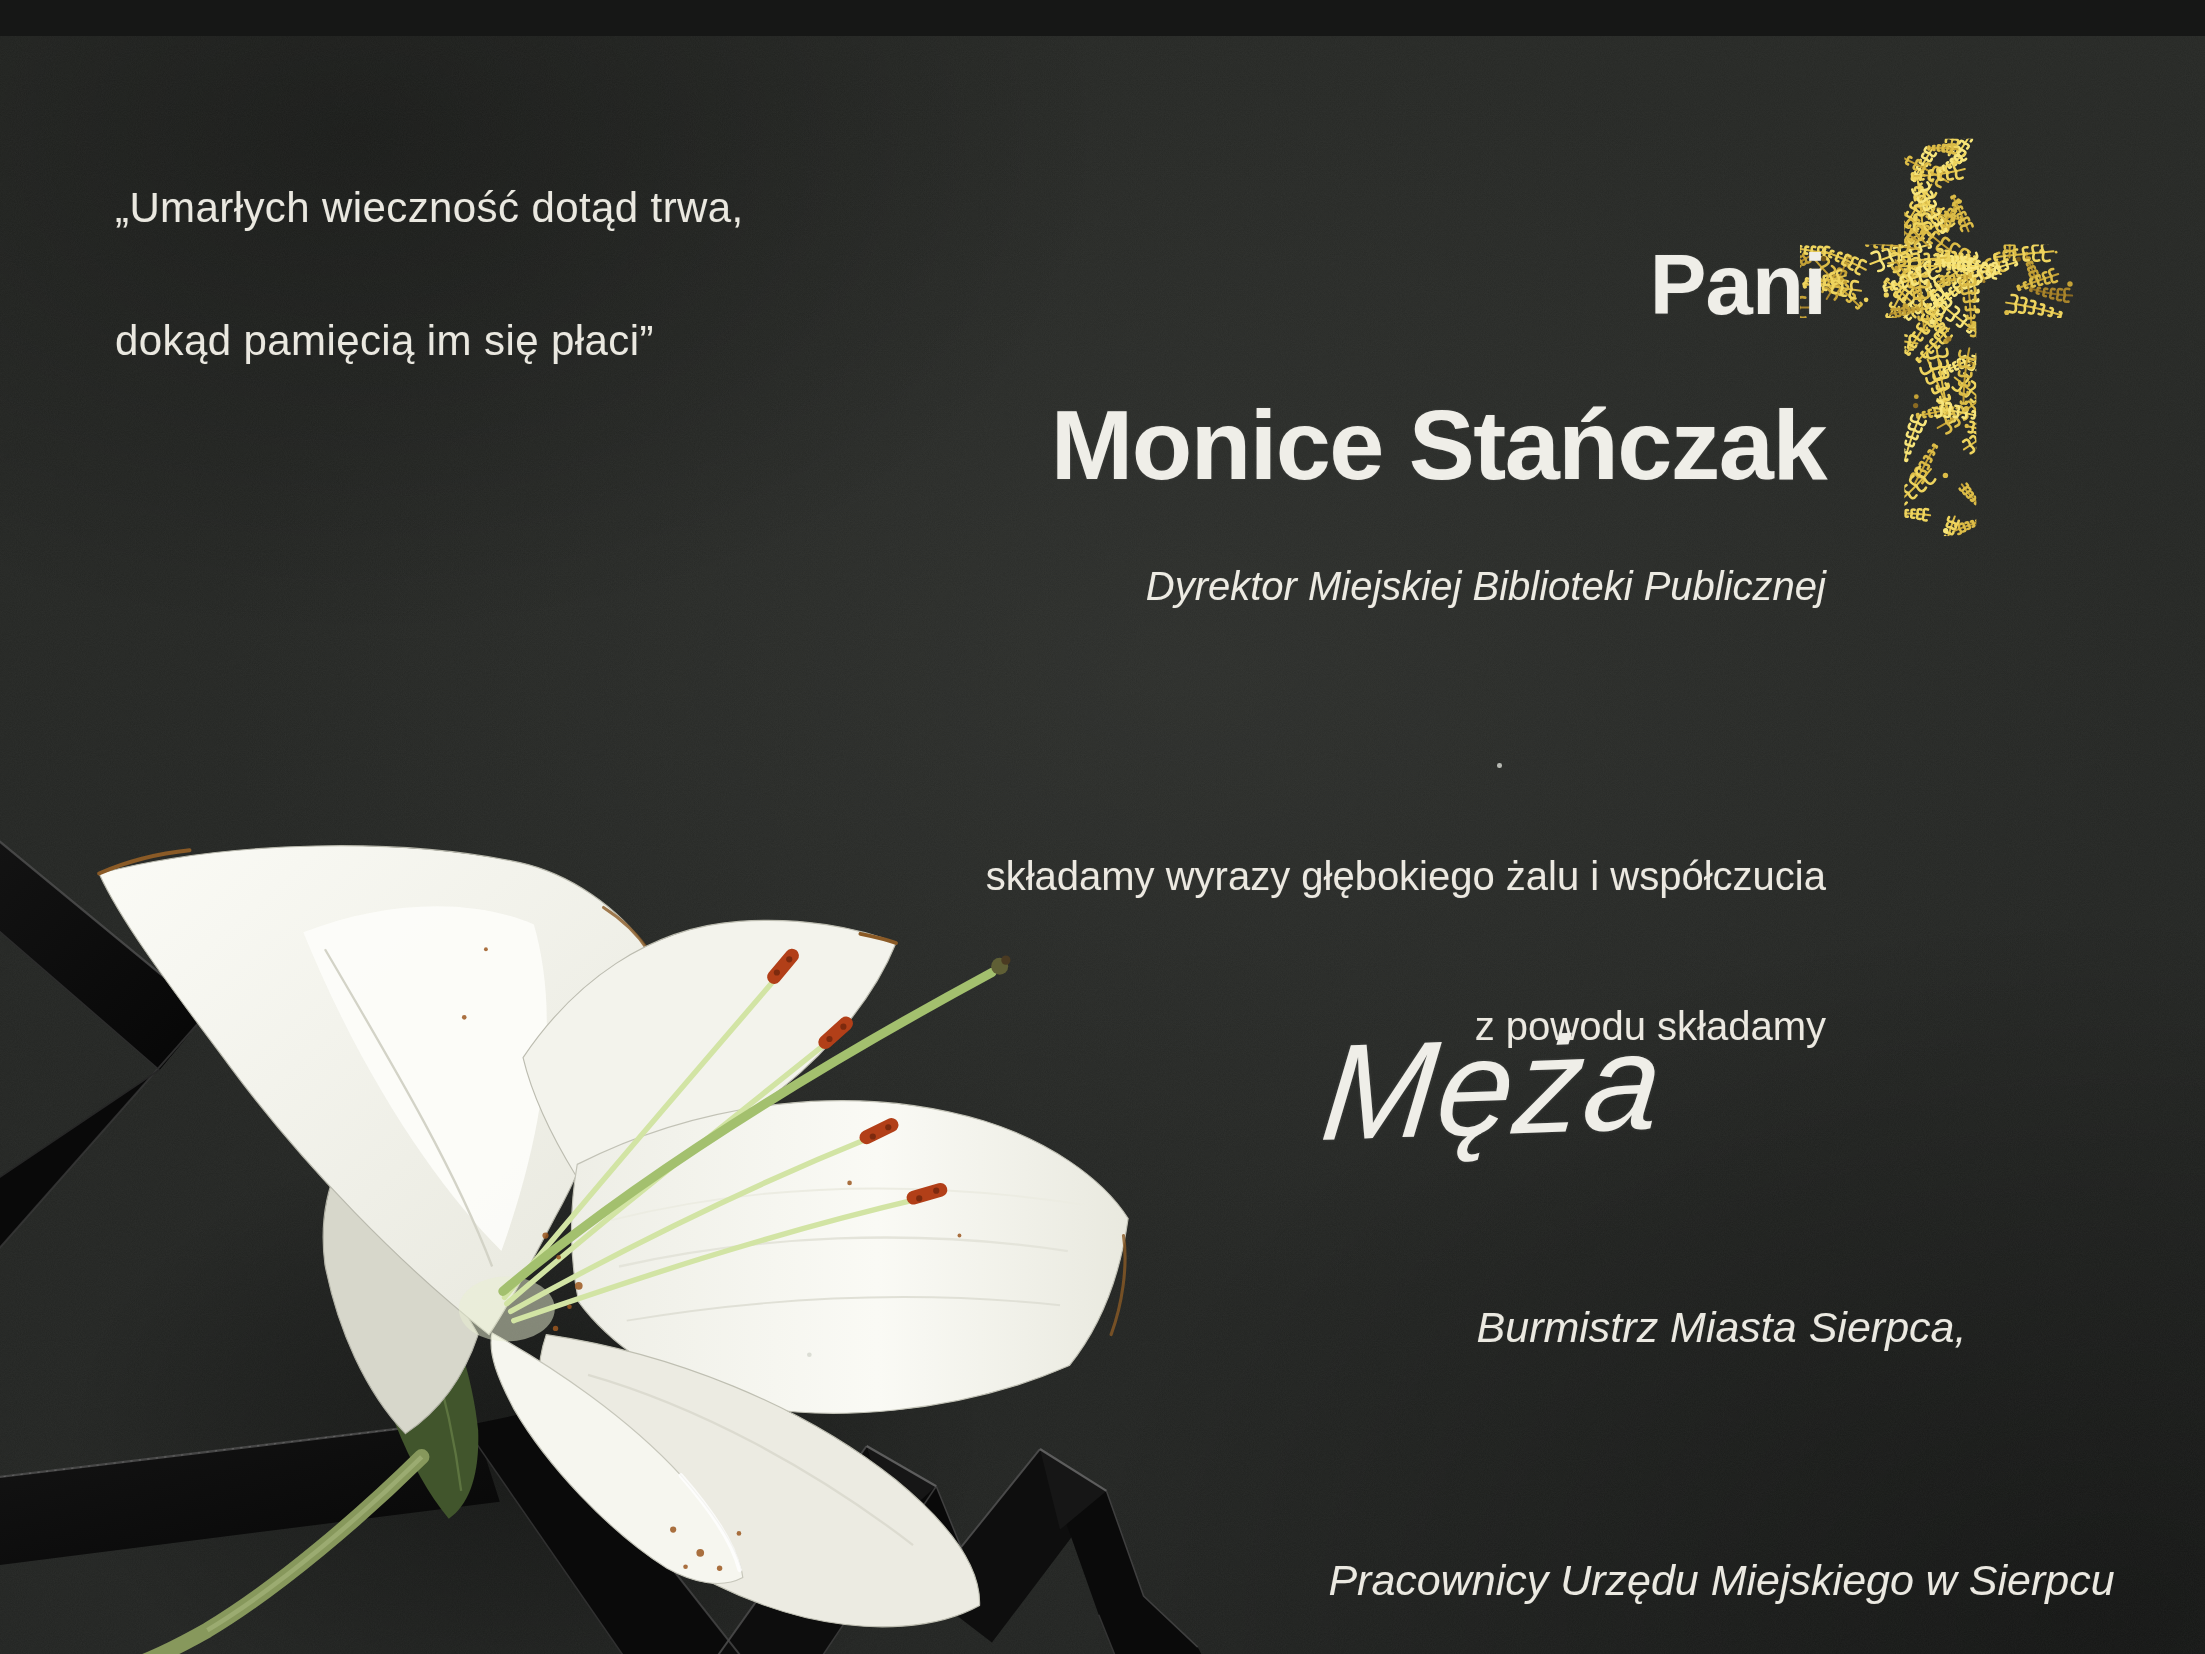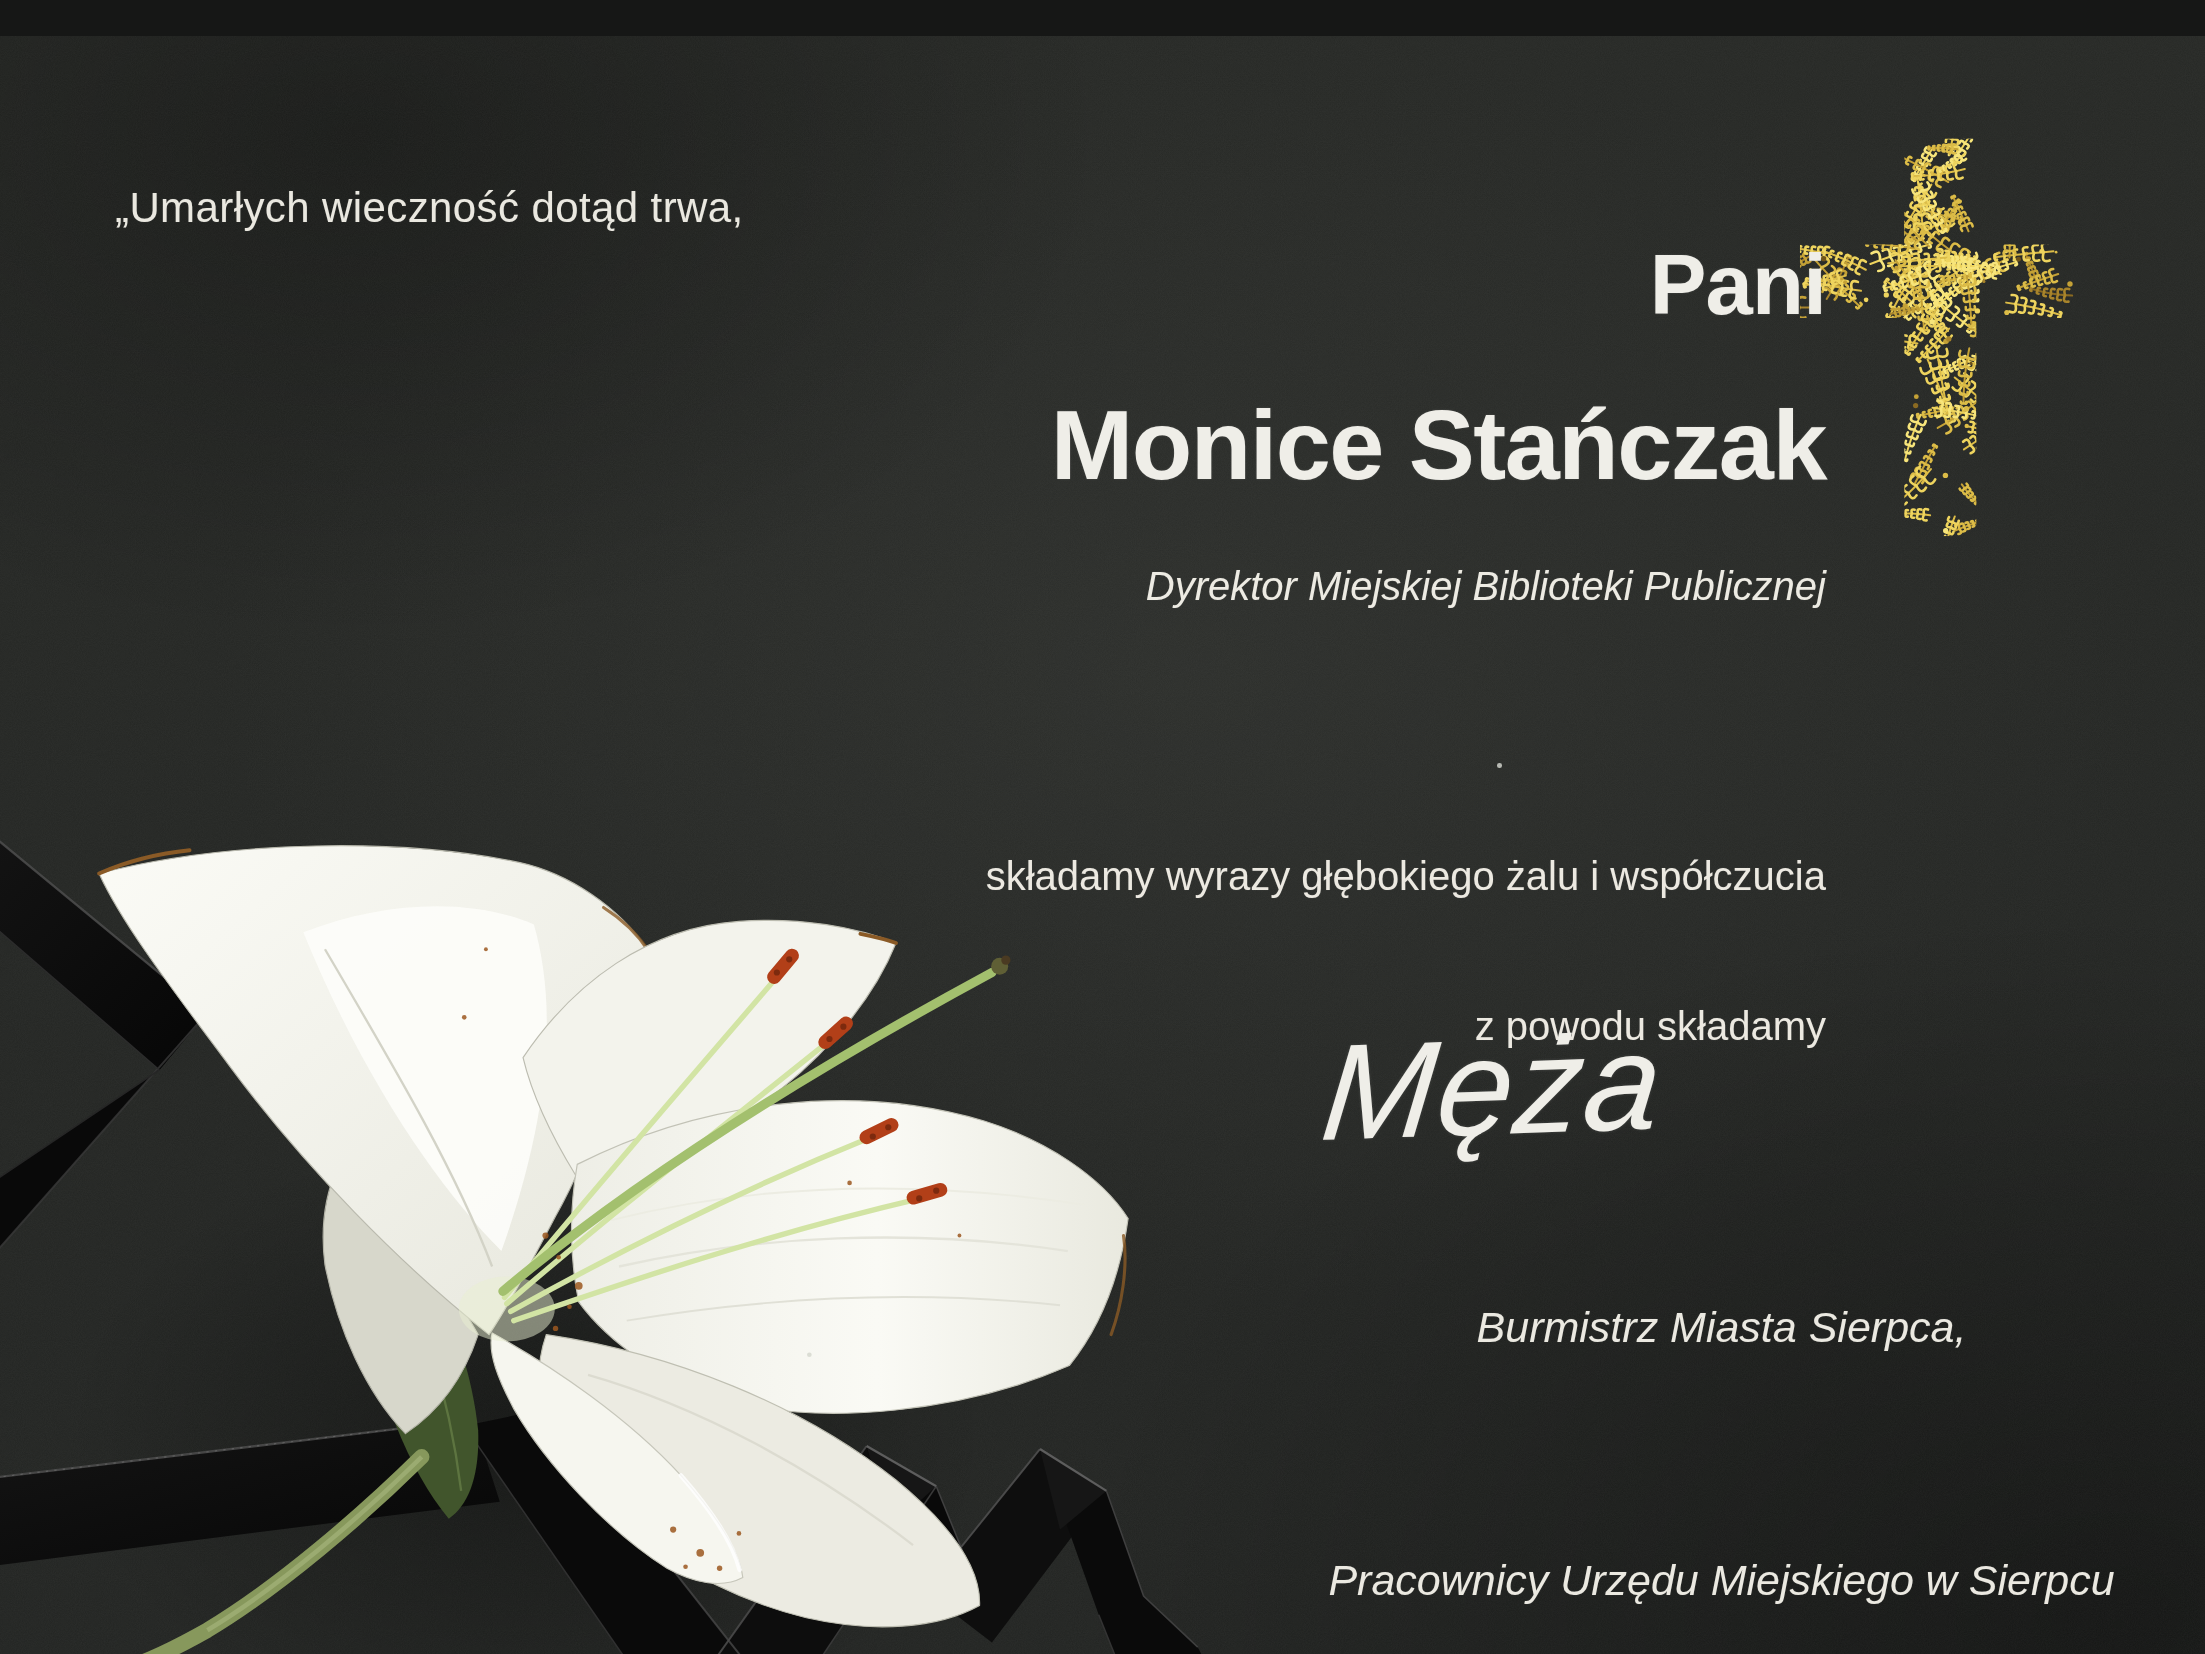--- a/index.html
+++ b/index.html
@@ -379,21 +379,21 @@
           <circle cx="886" cy="948" r="3"></circle>
           <circle cx="718" cy="640" r="3.5"></circle>
         <circle cx="1098" cy="452" r="3"></circle>
           <circle cx="1240" cy="520" r="2.5"></circle>
       </g>
       <circle cx="1046" cy="674" r="3" fill="#cfd2c8" opacity="0.7"></circle>
     </g>
   </svg>
 
   <div class="txt quote"><span>„Umarłych wieczność dotąd trwa,</span><br>
-</div>
+<span>dokąd pamięcią im się płaci”</span></div>
 
   <div class="txt centercol salutation">Pani</div>
   <div class="txt centercol name">Monice Stańczak</div>
 
   <div class="txt centercol subtitle"><span>Dyrektor Miejskiej Biblioteki Publicznej</span><br>
 </div>
 
   <div class="txt centercol message"><span>składamy wyrazy głębokiego żalu i współczucia</span><br>
 <span>z powodu składamy</span></div>
 

